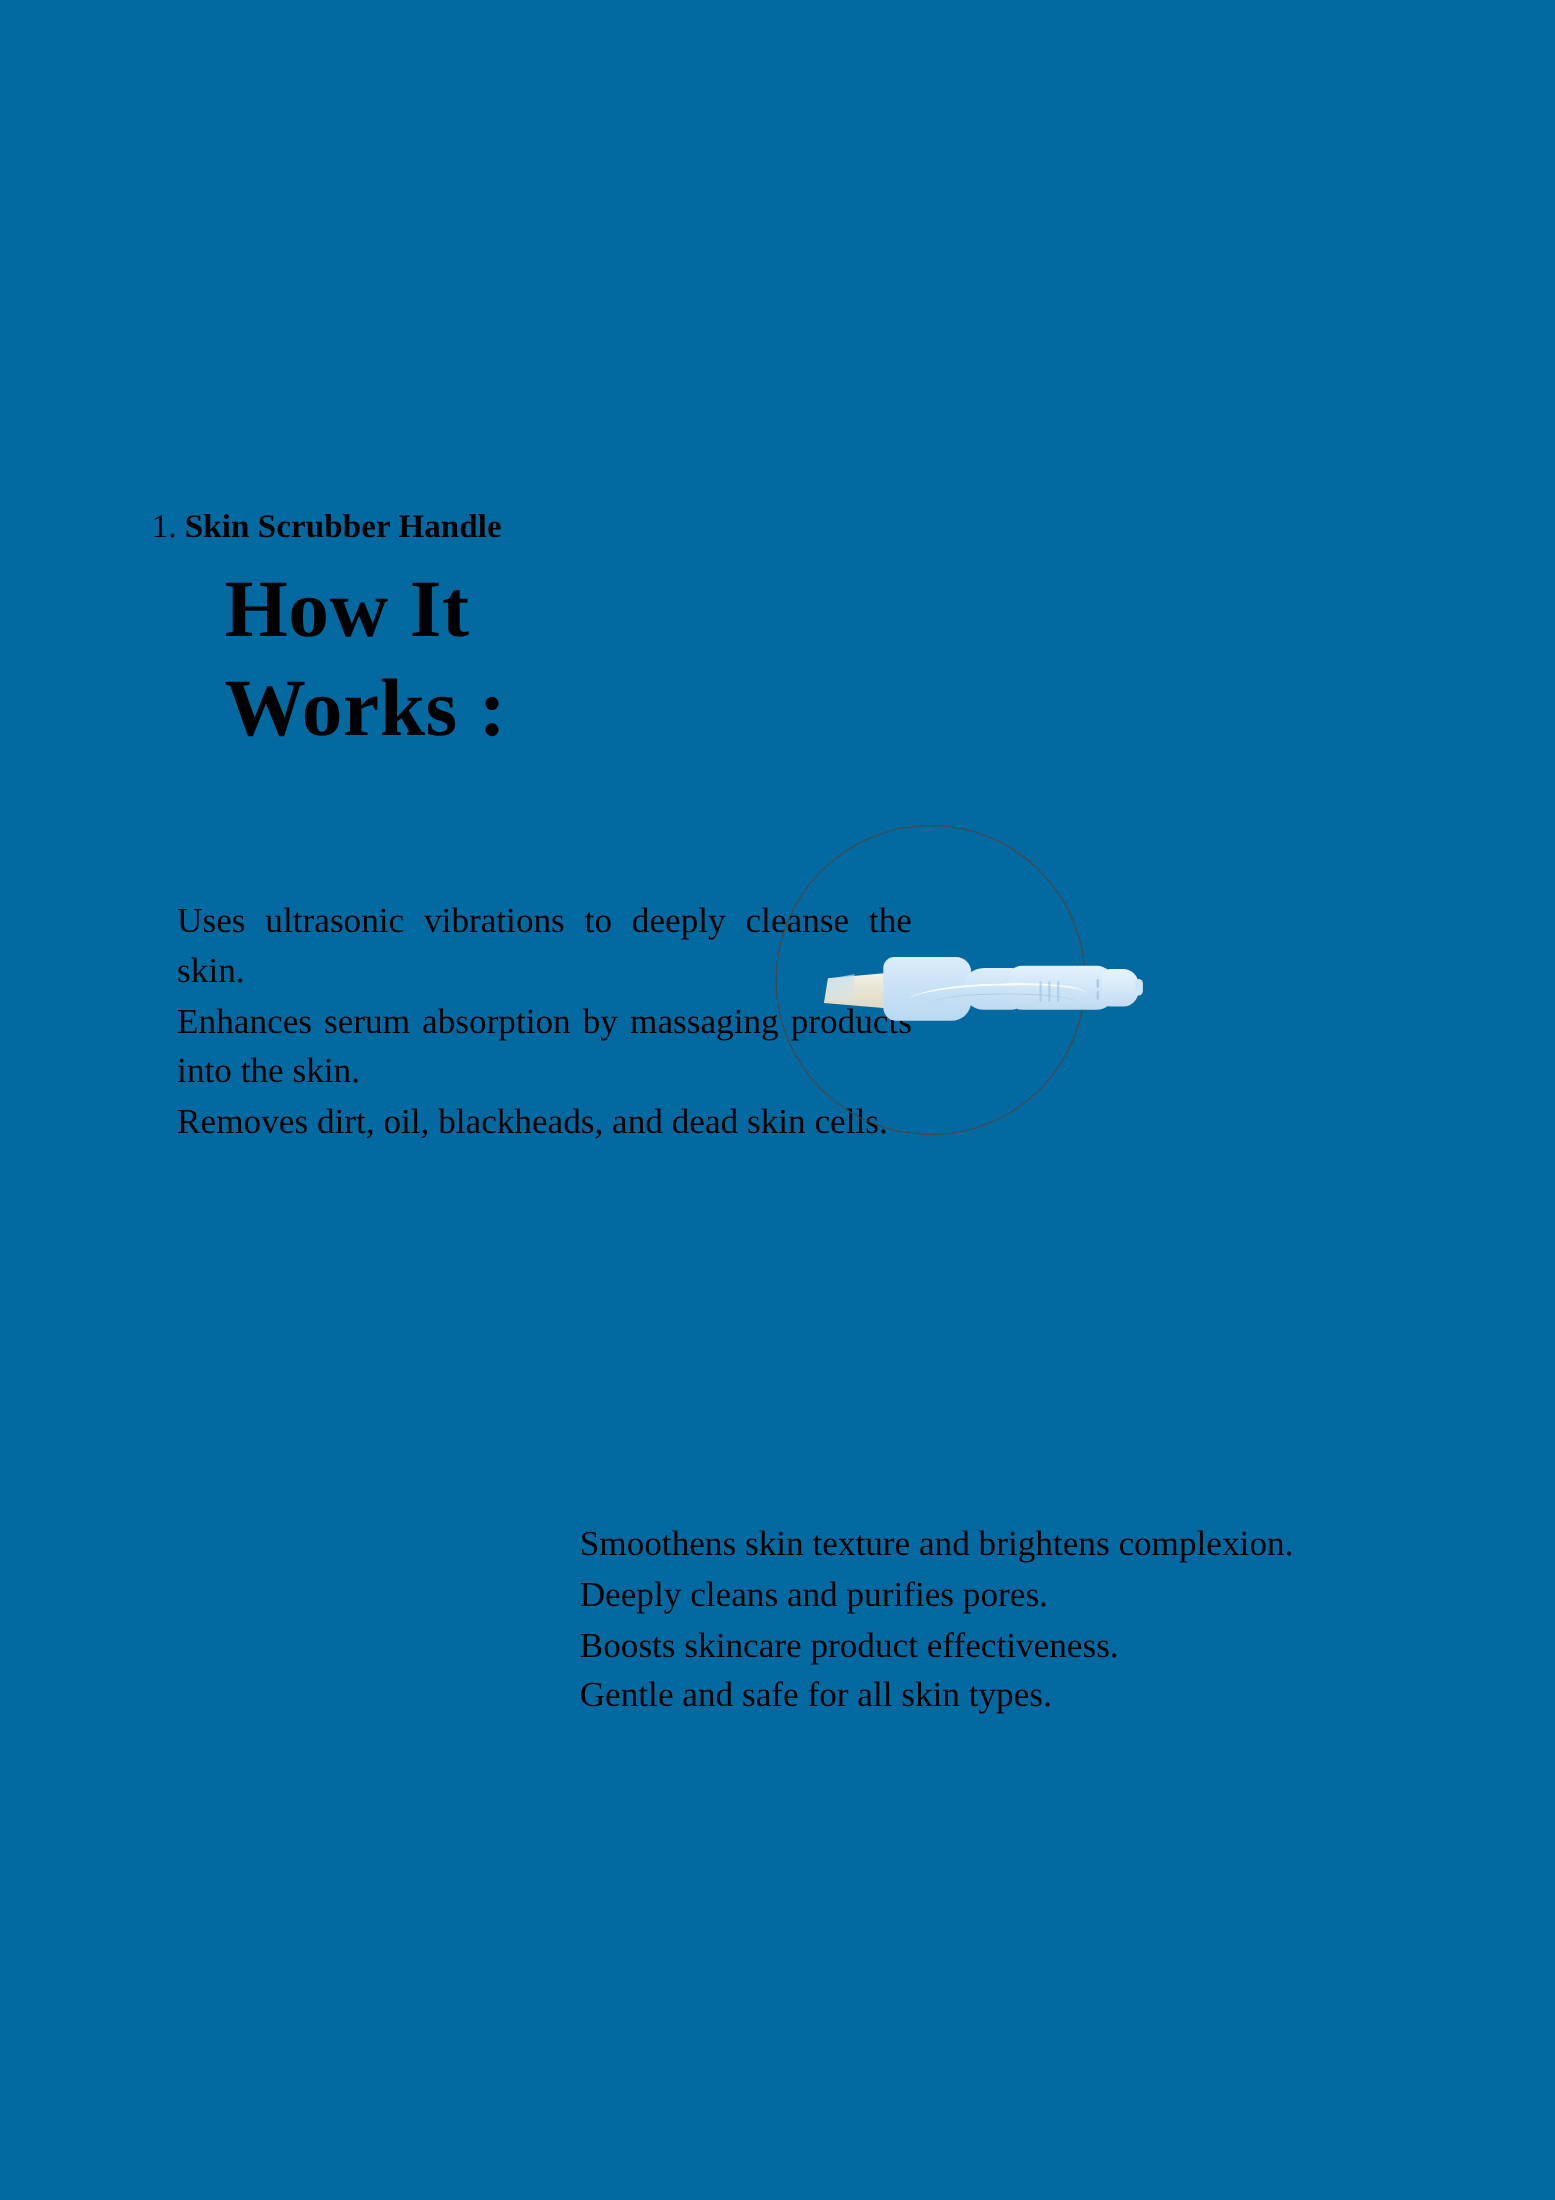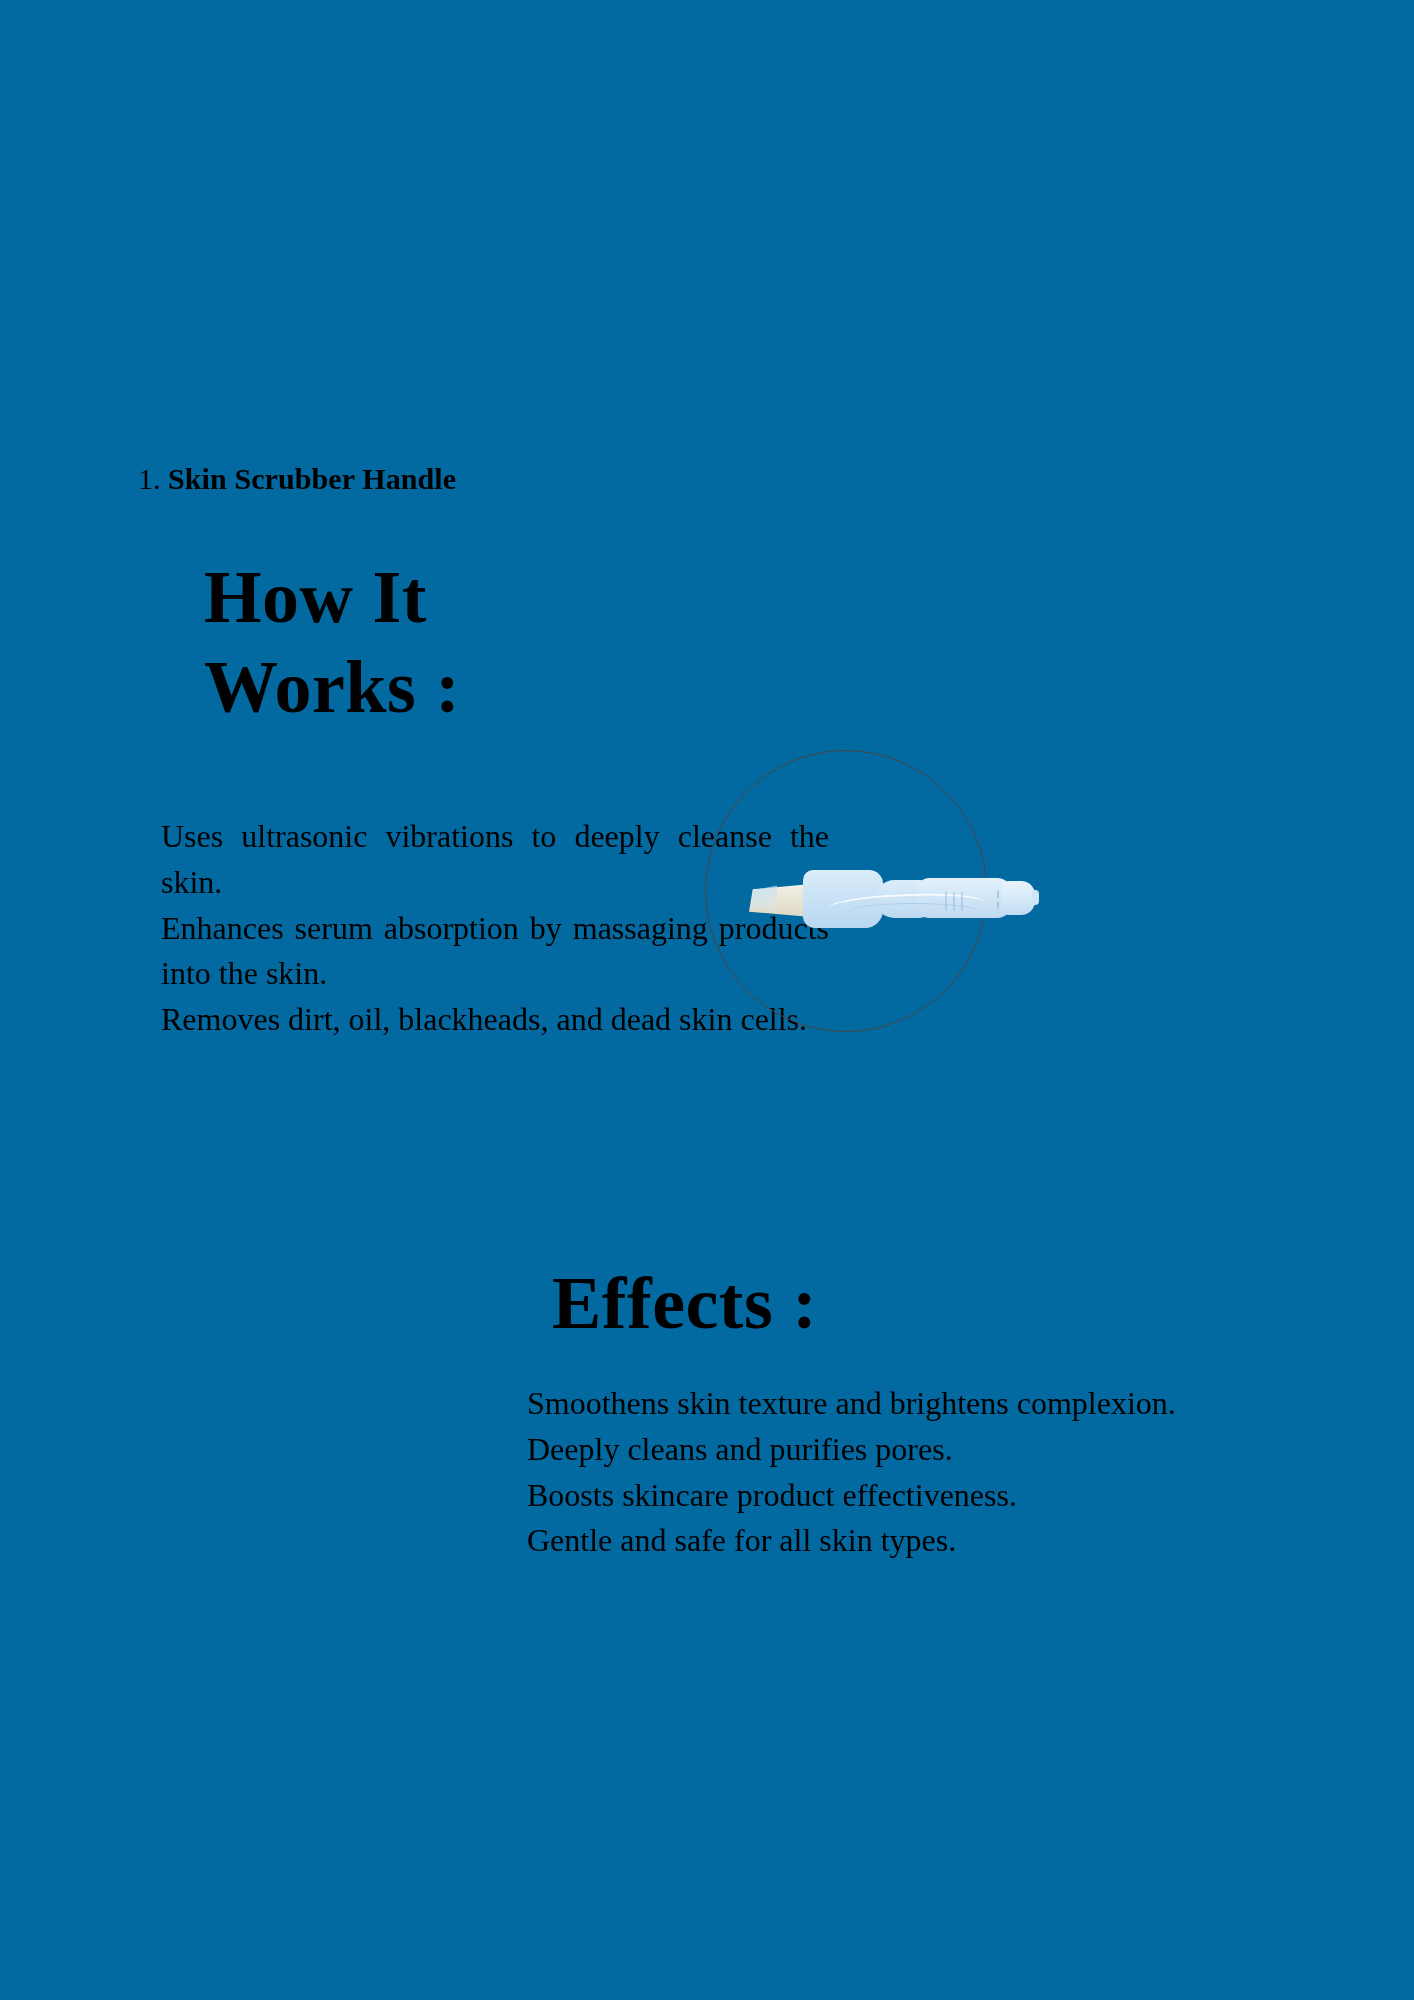--- a/index.html
+++ b/index.html
@@ -40,21 +40,21 @@
   
   .big-title {
     position: absolute;
     font-weight: 700;
     font-size: 74px;
     line-height: 1.22;
     letter-spacing: 0.5px;
   }
   #how-it-works-title {
     left: 204px;
-    top: 552px;
+    top: 509px;
     width: 310px;
   }
   #effects-title {
     left: 552px;
     top: 1258px;
     width: 420px;
   }
 
   
   .body-block {
@@ -239,21 +239,20 @@
       <div class="swoosh"></div>
       <div class="swoosh2"></div>
       <div class="ridge" style="left:196px"></div>
       <div class="ridge" style="left:204px"></div>
       <div class="ridge" style="left:212px"></div>
       <div class="seam" style="left:248px"></div>
       <div class="seam" style="left:248px; top:31px"></div>
     </div>
   </div>
 
-  <div class="big-title" id="effects-title">Effects :</div>
 
   <div class="body-block" id="effects-body">
     <p>Smoothens skin texture and brightens complexion.</p>
     <p>Deeply cleans and purifies pores.</p>
     <p>Boosts skincare product effectiveness.</p>
     <p>Gentle and safe for all skin types.</p>
   </div>
 
 </div>
 

